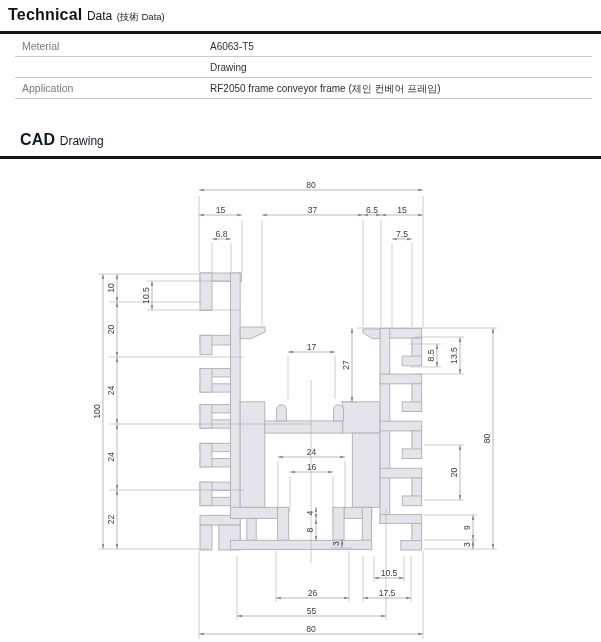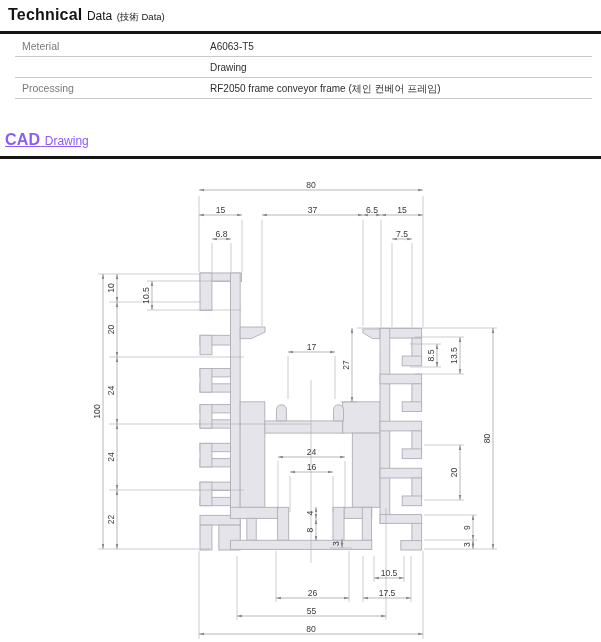--- a/index.html
+++ b/index.html
@@ -4,21 +4,21 @@
 <style>
   html,body{margin:0;padding:0;background:#fff;}
   .page{position:relative;width:601px;height:642px;background:#ffffff;overflow:hidden;
         font-family:"Liberation Sans",sans-serif;}
   .sec-head{position:absolute;left:8px;top:6px;white-space:nowrap;color:#141414;}
   .sec-head .h-bold{font-size:16px;font-weight:bold;letter-spacing:.2px;}
   .sec-head .h-reg{font-size:12px;font-weight:normal;}
   .sec-head .h-note{font-size:9.5px;color:#202020;margin-top:9px;}
   .rule-thick{position:absolute;left:0;width:601px;height:3px;background:#151515;}
   #rule1{top:31px;} #rule2{top:156px;}
-  .sec-head2{position:absolute;left:5px;top:131px;white-space:nowrap;color:#8b5cf6;text-decoration:underline;}
+  .sec-head2{position:absolute;left:20px;top:131px;white-space:nowrap;color:#0f172a;}
   .tbl{position:absolute;left:0;top:36px;width:601px;}
   .tbl .row{position:relative;height:21px;line-height:21px;}
   .tbl .row .sep{position:absolute;left:15px;right:9px;bottom:0;height:1px;background:#c9c9c9;}
   .tbl .lab{position:absolute;left:22px;top:0;font-size:10.5px;color:#7a7a7a;}
   .tbl .val{position:absolute;left:210px;top:0;font-size:10px;color:#2e2e2e;}
   svg text{font-family:"Liberation Sans",sans-serif;}
   .dimtxt{font-size:8.6px;fill:#3a3a3e;}
 </style>
 </head>
 <body>
@@ -36,21 +36,21 @@
     <div class="row">
       <div class="lab">Meterial</div>
       <div class="val">A6063-T5</div>
       <div class="sep"></div>
     </div>
     <div class="row">
       <div class="val">Drawing</div>
       <div class="sep"></div>
     </div>
     <div class="row">
-      <div class="lab">Processing</div>
+      <div class="lab">Application</div>
       <div class="val">RF2050 frame conveyor frame (체인 컨베어 프레임)</div>
       <div class="sep"></div>
     </div>
   </div>
 
   <div class="sec-head sec-head2">
     <span class="h-bold">CAD</span>
     <span class="h-reg">Drawing</span>
   </div>
   <div class="rule-thick" id="rule2"></div>

